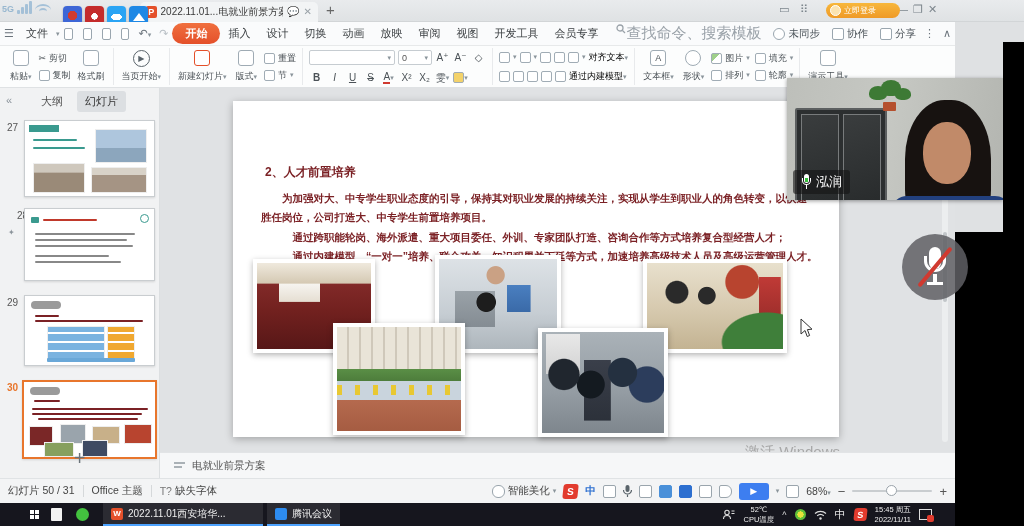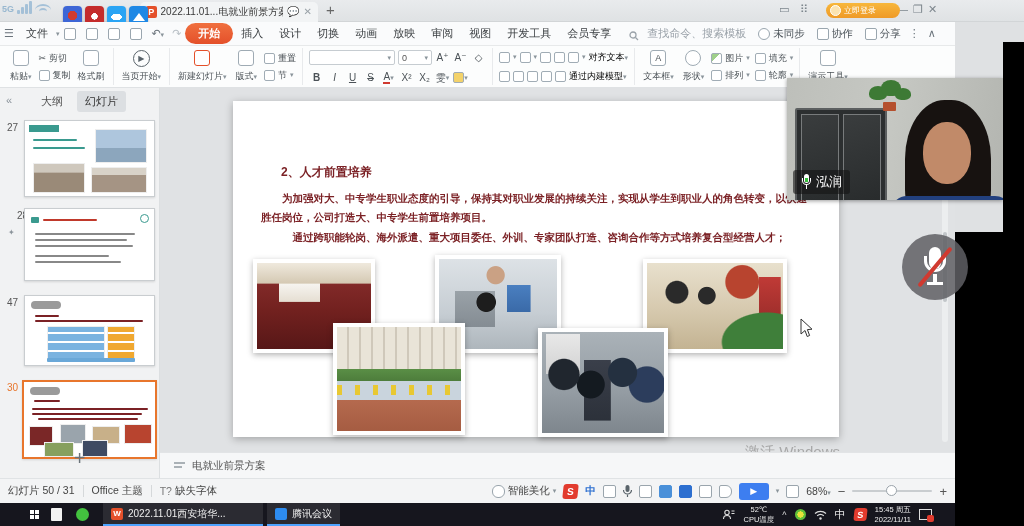--- a/index.html
+++ b/index.html
@@ -28,21 +28,21 @@
   .appico{position:absolute;top:6px;width:19px;height:19px;border-radius:4px;box-shadow:0 1px 2px rgba(0,0,0,.3)}
   .ph-right{position:absolute;left:788px;top:24px;font-size:9px;color:rgba(130,155,175,.6);letter-spacing:2px;white-space:nowrap}
   .clockbox{position:absolute;left:936px;top:0;width:88px;height:42px;background:#000;color:#fff;display:flex;align-items:center;justify-content:center;font-size:19px;z-index:7}
 
   
   .menubar{position:absolute;left:0;top:22px;width:955px;height:24px;background:#fafbfc;border-bottom:1px solid #e7e9ea;display:flex;align-items:center;font-size:11px;color:#3c4043}
   .m-ic{color:#6a737b;font-size:11px;margin:0 4px}
   .mtab{padding:2px 8px;white-space:nowrap}
   .mtab.on{background:linear-gradient(#f0703f,#e4502a);color:#fff;border-radius:11px;padding:3px 13px;font-weight:bold}
   .sq-ic{display:inline-block;width:12px;height:12px;border:1px solid #9aa6af;border-radius:2px;margin:0 5px;background:#fff}
-  .srch{display:flex;align-items:flex-end;gap:8px;color:#9aa2a9;font-size:11px;margin-left:10px;white-space:nowrap}
+  .srch{display:flex;align-items:flex-start;gap:0;color:#9aa2a9;font-size:15px;margin-left:10px;white-space:nowrap}
   .mr{display:flex;align-items:center;gap:3px;color:#4a5258;font-size:10.5px;margin-left:12px;white-space:nowrap}
 
   
   .ribbon{position:absolute;left:0;top:46px;width:955px;height:42px;background:#fcfdfd;border-bottom:1px solid #dfe2e4;display:flex;align-items:stretch;padding:2px 2px;color:#4b5archive257}
   .grp{display:flex;align-items:stretch;gap:5px;padding:0 6px;border-right:1px solid #e8eaec}
   .vbig{display:flex;flex-direction:column;align-items:center;justify-content:space-between;padding:2px 2px;font-size:9px;color:#4b5257;white-space:nowrap}
   .bi{width:16px;height:16px;border:1px solid #9fabb4;border-radius:3px;background:#fff}
   .mini2{display:flex;flex-direction:column;justify-content:space-between;padding:2px 0;font-size:9px;color:#4b5257}
   .mrow{display:flex;align-items:center;gap:3px;height:16px;white-space:nowrap}
   .i11{display:inline-block;width:11px;height:11px;border:1px solid #a0acb5;border-radius:2px;background:#fff}
@@ -54,30 +54,30 @@
 
   
   .sidebar{position:absolute;left:0;top:88px;width:160px;height:390px;background:#f1f2f3;border-right:1px solid #dcdfe1}
   .sb-tabs{height:26px;display:flex;align-items:center;justify-content:center;gap:6px;font-size:11px;color:#555;position:relative}
   .sb-col{position:absolute;left:6px;top:6px;color:#8a939a;font-size:11px}
   .sb-tab{padding:3px 8px;border-radius:3px}
   .sb-tab.on{background:#dcdfe2;color:#333}
   .thumb{position:absolute;left:24px;width:131px;background:#fff;border:1px solid #c9cdd0;box-shadow:0 1px 2px rgba(0,0,0,.12)}
   .thumb.sel{border:2px solid #e8762c}
   .tnum{position:absolute;font-size:10px;color:#555;width:16px;text-align:right}
-  .tnum.sel{color:#e8762c;font-weight:normal}
+  .tnum.sel{color:#e8762c;font-weight:bold}
   .tstar{position:absolute;font-size:8px;color:#8a939a}
   .tline{position:absolute;height:2px;background:#888;border-radius:1px}
   .addslide{position:absolute;left:0;right:0;bottom:8px;text-align:center;font-size:20px;color:#6a737a}
 
   
   .slidearea{position:absolute;left:160px;top:88px;width:795px;height:364px;background:#e0e2e4;overflow:hidden}
   .canvas{position:absolute;left:73px;top:13px;width:606px;height:336px;background:#fff;box-shadow:0 2px 8px rgba(0,0,0,.28)}
   .s-title{position:absolute;left:18px;top:16px;width:142px;height:27px;border-radius:14px;background:linear-gradient(180deg,#ababab,#868686);box-shadow:1px 2px 3px rgba(0,0,0,.35);color:#fff;font-weight:bold;font-size:13.5px;display:flex;align-items:center;padding-left:36px;letter-spacing:1px}
-  .s-sub{position:absolute;left:48px;top:63px;font-size:12px;font-weight:bold;color:#7b2125}
+  .s-sub{position:absolute;left:32px;top:63px;font-size:12px;font-weight:bold;color:#7b2125}
   .s-body{position:absolute;left:28px;top:88px;width:552px;font-size:10.5px;font-weight:bold;color:#7b2125;line-height:1.85}
   .s-body .p1{text-indent:2em}
   .s-body .p2,.s-body .p3{text-indent:3em;white-space:nowrap}
   .photo{position:absolute;border:4px solid #fff;box-shadow:0 2px 6px rgba(0,0,0,.3)}
   .photo>div{width:100%;height:100%}
   .vscroll{position:absolute;left:782px;top:4px;width:6px;height:350px;background:#eceeef;border-radius:3px}
   .vscroll i{position:absolute;left:1px;top:140px;width:4px;height:70px;background:#c2c6c9;border-radius:2px;display:block}
   .wmark{position:absolute;left:585px;top:355px;color:#9a9a9a;opacity:.8}
   .wmark .w1{font-size:15px}
 
@@ -391,21 +391,21 @@
     <div class="thumb" style="top:120px;height:73px">
       <span class="tline" style="left:6px;top:8px;width:8px;height:6px;background:#3a9a8f"></span>
       <span class="tline" style="left:18px;top:10px;width:54px;background:#c0392b"></span>
       <span style="position:absolute;right:5px;top:5px;width:9px;height:9px;border-radius:50%;border:1.5px solid #3a9a8f"></span>
       <span class="tline" style="left:10px;top:24px;width:100px;height:1.5px"></span>
       <span class="tline" style="left:10px;top:30px;width:92px;height:1.5px"></span>
       <span class="tline" style="left:10px;top:36px;width:98px;height:1.5px"></span>
       <span class="tline" style="left:10px;top:46px;width:74px;height:1.5px"></span>
       <span class="tline" style="left:10px;top:52px;width:86px;height:1.5px"></span>
     </div>
-    <span class="tnum" style="left:2px;top:209px">47</span>
+    <span class="tnum" style="left:2px;top:209px">29</span>
     <div class="thumb" style="top:207px;height:71px">
       <span style="position:absolute;left:6px;top:5px;width:30px;height:8px;border-radius:4px;background:#9a9a9a"></span>
       <span class="tline" style="left:10px;top:19px;width:24px;height:1.5px;background:#7b2125"></span>
       <span class="tline" style="left:10px;top:24px;width:108px;height:1.5px;background:#7b2125"></span>
       <span class="mini-photo" style="left:22px;top:30px;width:58px;height:34px;background:repeating-linear-gradient(0deg,#7ab3e0 0 7px,#fff 7px 9px)"></span>
       <span class="mini-photo" style="left:82px;top:30px;width:28px;height:34px;background:repeating-linear-gradient(0deg,#f0a830 0 7px,#fff 7px 9px)"></span>
       <span class="tline" style="left:22px;top:62px;width:88px;height:4px;background:#6aa8d8"></span>
     </div>
     <span class="tnum sel" style="left:2px;top:294px">30</span>
     <div class="thumb sel" style="top:292px;height:79px;left:22px;width:135px">
@@ -423,20 +423,21 @@
     </div>
     <div class="addslide">+</div>
   </div>
 
   <div class="slidearea">
     <div class="canvas">
       <div class="s-sub">2、人才前置培养</div>
       <div class="s-body">
         <p class="p1">为加强对大、中专学生职业态度的引导，保持其对职业发展的持续关注，实现从学生到职业人的角色转变，以快速胜任岗位，公司打造大、中专学生前置培养项目。</p>
         <p class="p2">通过跨职能轮岗、海外派遣、重大项目委任、外训、专家团队打造、咨询合作等方式培养复合型经营人才；</p>
+        <p class="p3">通过内建模型、“一对一”培养、联合攻关、知识积累并下延等方式，加速培养高级技术人员及高级运营管理人才。</p>
       </div>
       <div class="photo" style="left:20px;top:158px;width:122px;height:94px">
         <div style="background:
           linear-gradient(#efe9dd,#d4c8b2) 0 0/100% 24% no-repeat,
           linear-gradient(#f7f5f1,#e5ded2) 30% 30%/36% 22% no-repeat,
           linear-gradient(180deg,#8e3030 0%,#72211f 55%,#571717 100%)"></div>
       </div>
       <div class="photo" style="left:202px;top:154px;width:126px;height:98px">
         <div style="background:
           radial-gradient(circle at 48% 18%,#caa184 0 9%,transparent 10%) no-repeat,

